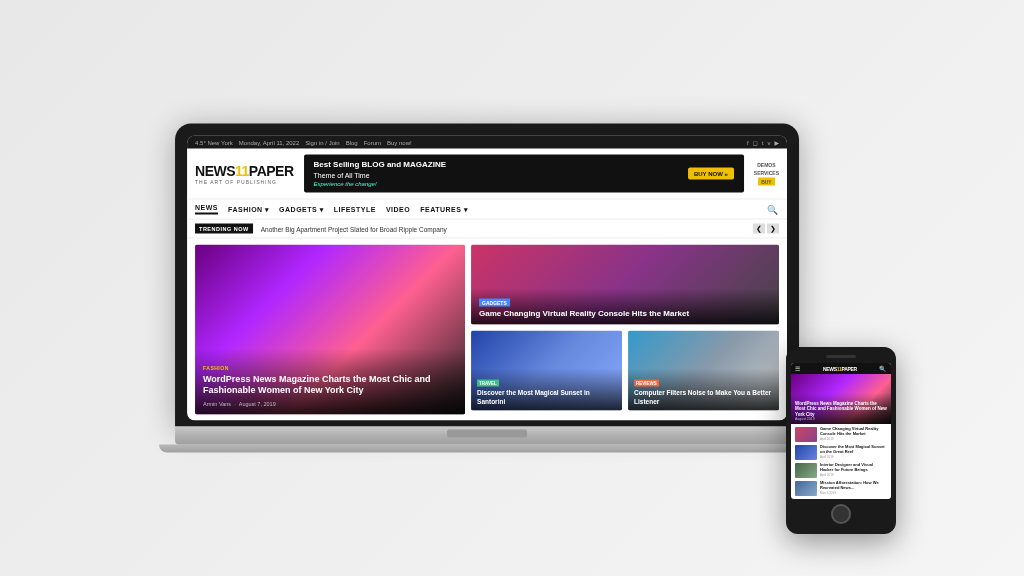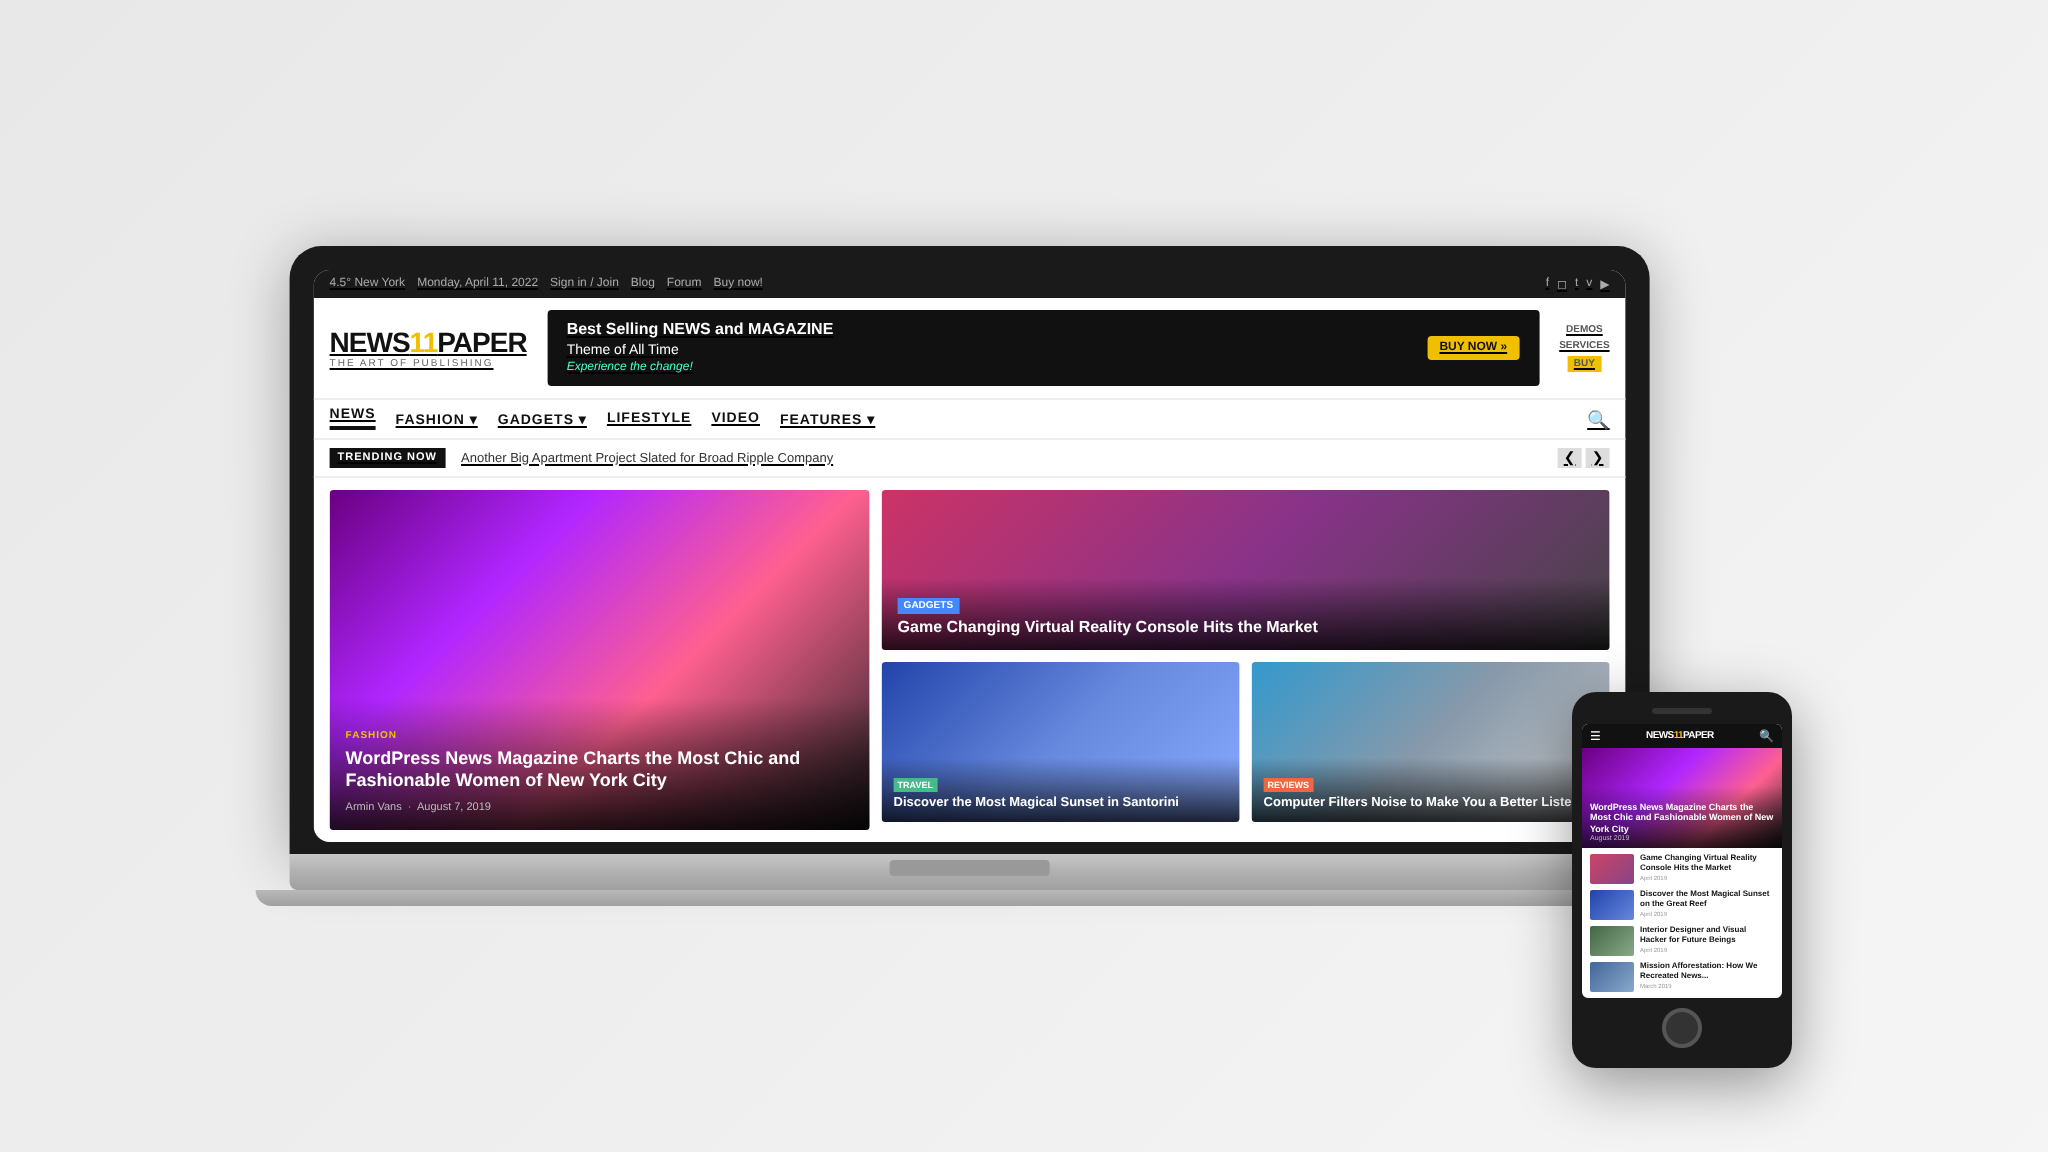--- a/index.html
+++ b/index.html
@@ -23,22 +23,21 @@
       align-items: center;
       justify-content: center;
     }
 
     
     .laptop {
       position: absolute;
       left: 50%;
       top: 50%;
       transform: translate(-54%, -50%);
-      width: 680px;
-      text-decoration: underline;
+      width: 624px;
     }
 
     .laptop-screen-outer {
       background: #1a1a1a;
       border-radius: 16px 16px 0 0;
       padding: 12px 12px 6px 12px;
       box-shadow: 0 4px 30px rgba(0,0,0,0.3);
     }
 
     .laptop-screen-bezel {
@@ -513,21 +512,21 @@
           <div class="site-header">
             <div class="site-logo">
               <div class="logo-text">
                 NEWS<span>11</span>PAPER
               </div>
               <div class="logo-sub">the art of publishing</div>
             </div>
 
             <div class="header-banner">
               <div class="banner-text">
-                <div class="main">Best Selling NEWS and MAGAZINE</div>
+                <div class="main">Best Selling BLOG and MAGAZINE</div>
                 <div>Theme of All Time</div>
                 <div class="sub">Experience the change!</div>
               </div>
               <div class="banner-btn">BUY NOW »</div>
             </div>
 
             <div class="header-side">
               <span style="cursor:pointer; font-size:5px; font-weight:bold;">DEMOS</span>
               <span style="cursor:pointer; font-size:5px; font-weight:bold;">SERVICES</span>
               <span style="cursor:pointer; font-size:5px; font-weight:bold; background:#f0c000; padding:1px 3px;">BUY</span>

